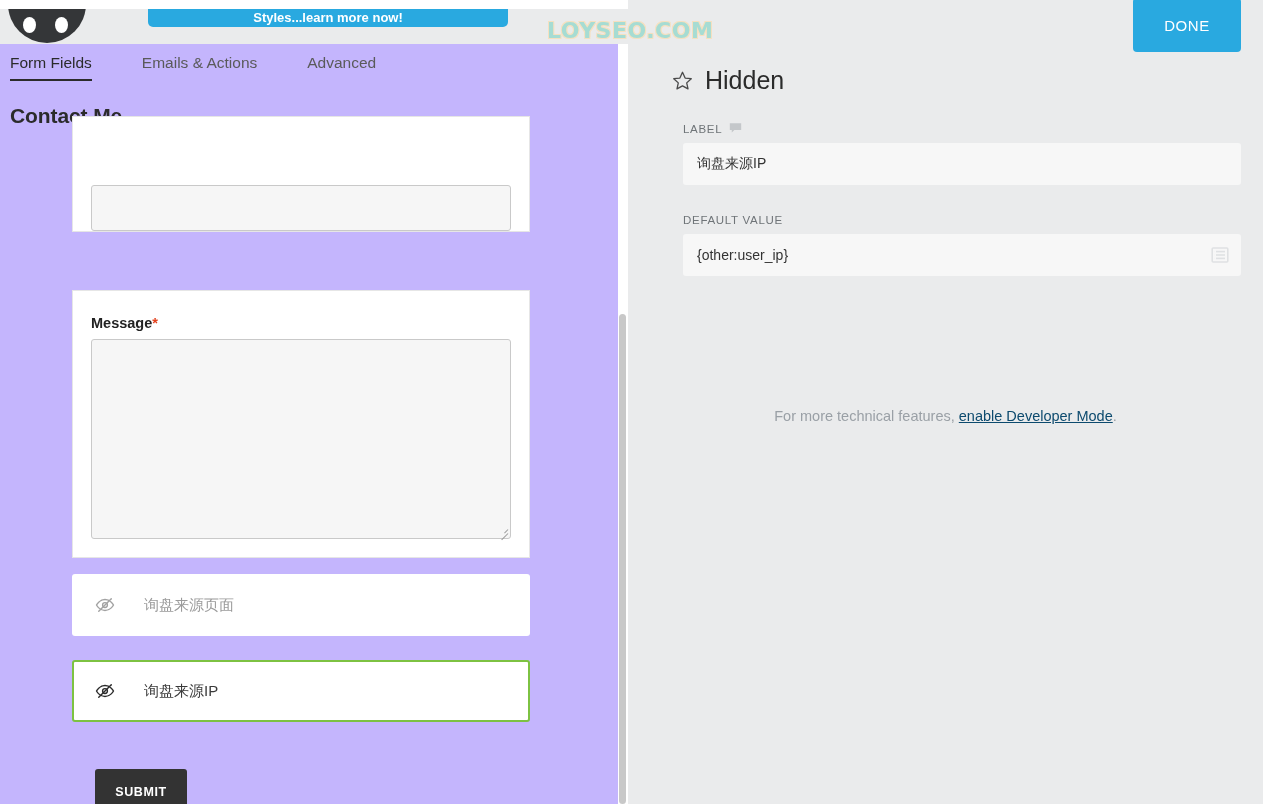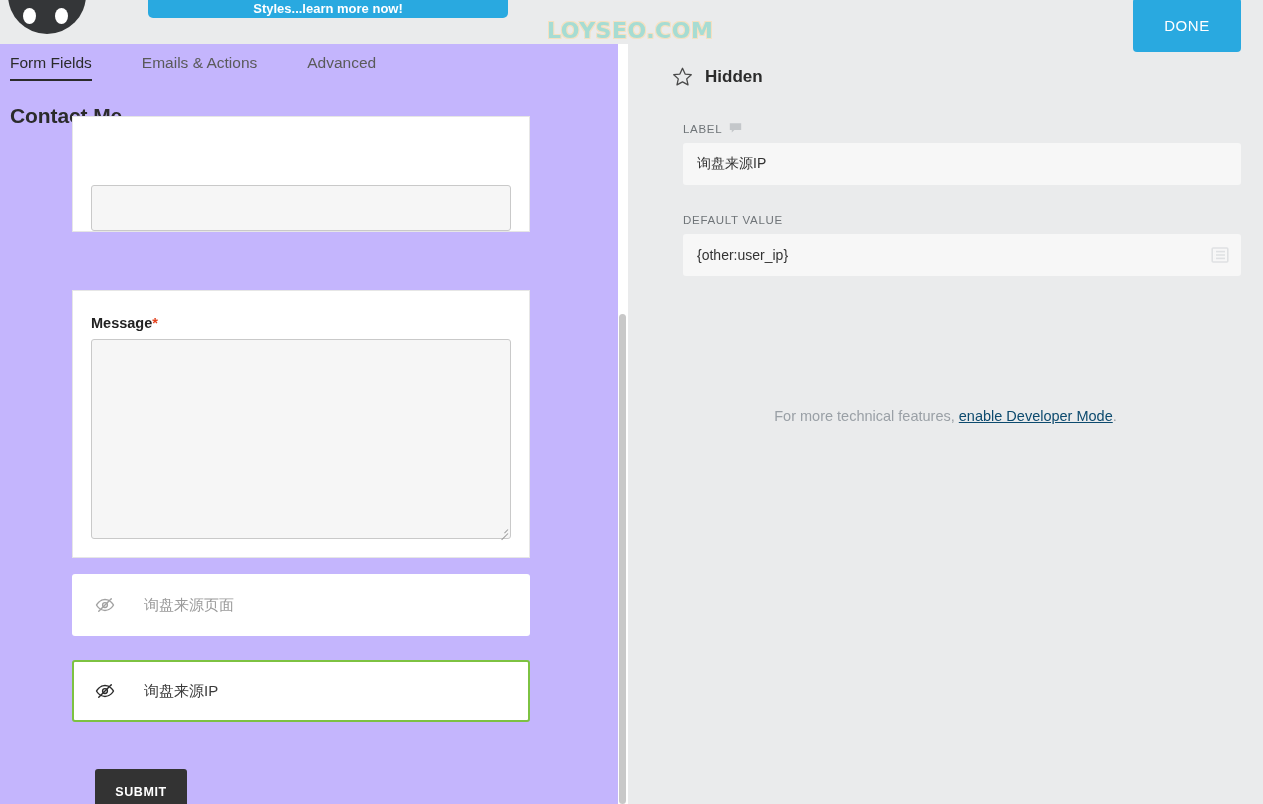--- a/index.html
+++ b/index.html
@@ -13,21 +13,21 @@
     overflow: hidden;
     font-family: "Liberation Sans", sans-serif;
     background: #ffffff;
     position: relative;
     -webkit-font-smoothing: antialiased;
   }
 
   
   #top-chrome {
     position: absolute;
-    top: 0; left: 0;
+    top: 9px; left: 0;
     width: 628px;
     height: 44px;
     background: #eaebec;
     overflow: hidden;
   }
   #brand-logo {
     position: absolute;
     left: 8px;
     top: -44px;
     width: 78px;
@@ -297,23 +297,23 @@
     display: flex;
     align-items: center;
     gap: 12px;
   }
   #panel-heading .star-icon {
     width: 21px;
     height: 21px;
     display: block;
   }
   #panel-heading .heading-text {
-    font-size: 17px;
+    font-size: 25px;
     color: #2b2b2b;
-    font-weight: bold;
+    font-weight: normal;
   }
 
   .setting-group {
     position: absolute;
     left: 683px;
     width: 558px;
   }
   .setting-label {
     font-size: 11.5px;
     color: #6f7478;

